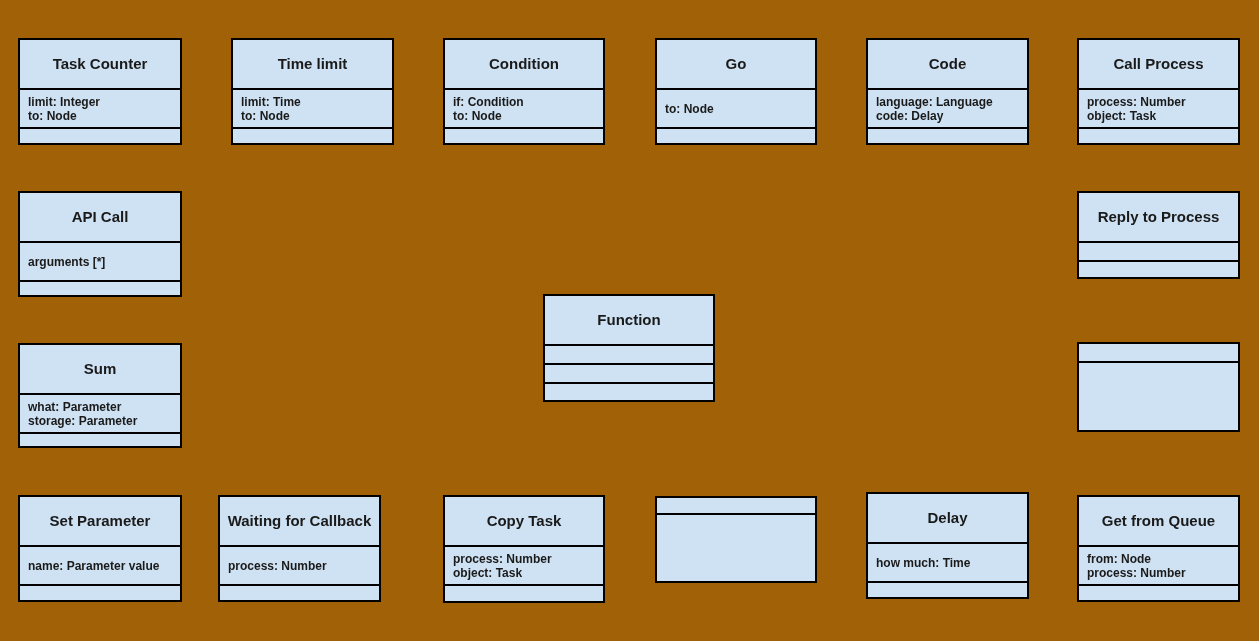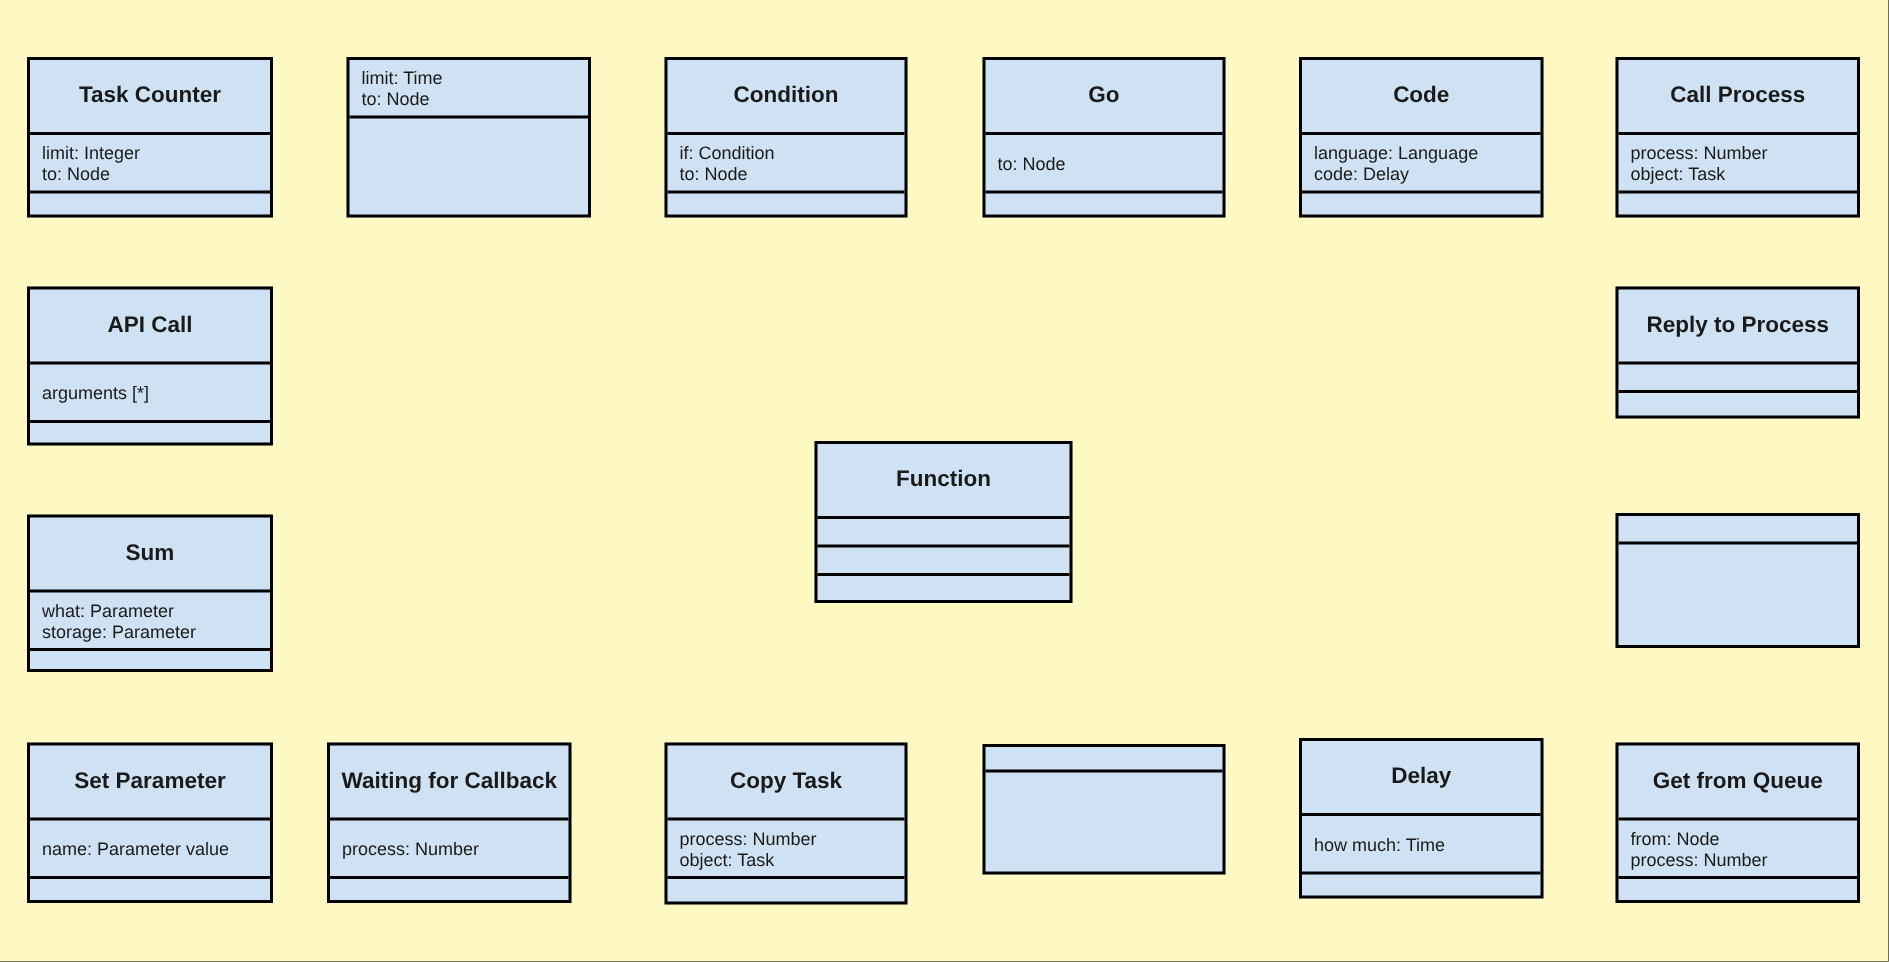--- a/index.html
+++ b/index.html
@@ -4,21 +4,21 @@
 <style>
   html, body {
     margin: 0;
     padding: 0;
     background: #000000;
   }
   .canvas {
     position: relative;
     width: 1259px;
     height: 641px;
-    background: #fef9c3;
+    background: #a16207;
     font-family: "Liberation Sans", "DejaVu Sans", sans-serif;
     overflow: hidden;
   }
   .box {
     position: absolute;
     background: #cfe2f3;
     border: 2px solid #000000;
     box-sizing: border-box;
     display: flex;
     flex-direction: column;
@@ -53,37 +53,39 @@
   .row-sm {
     height: 19px;
   }
   .footer {
     flex: 1 1 auto;
     border-bottom: none;
   }
   .attr {
     white-space: nowrap;
     overflow: hidden;
+    font-weight: bold;
   }
 </style>
 </head>
 <body>
 
 <div class="canvas">
 
   <div class="box" style="left:18px;top:38px;width:164px;height:107px">
     <div class="cmp title">Task Counter</div>
     <div class="cmp attrs">
       <div class="attr">limit: Integer</div>
       <div class="attr">to: Node</div>
     </div>
     <div class="cmp footer"></div>
   </div>
 
   <div class="box" style="left:231px;top:38px;width:163px;height:107px">
+    <div class="cmp title">Time limit</div>
     <div class="cmp attrs">
       <div class="attr">limit: Time</div>
       <div class="attr">to: Node</div>
     </div>
     <div class="cmp footer"></div>
   </div>
 
   <div class="box" style="left:443px;top:38px;width:162px;height:107px">
     <div class="cmp title">Condition</div>
     <div class="cmp attrs">

